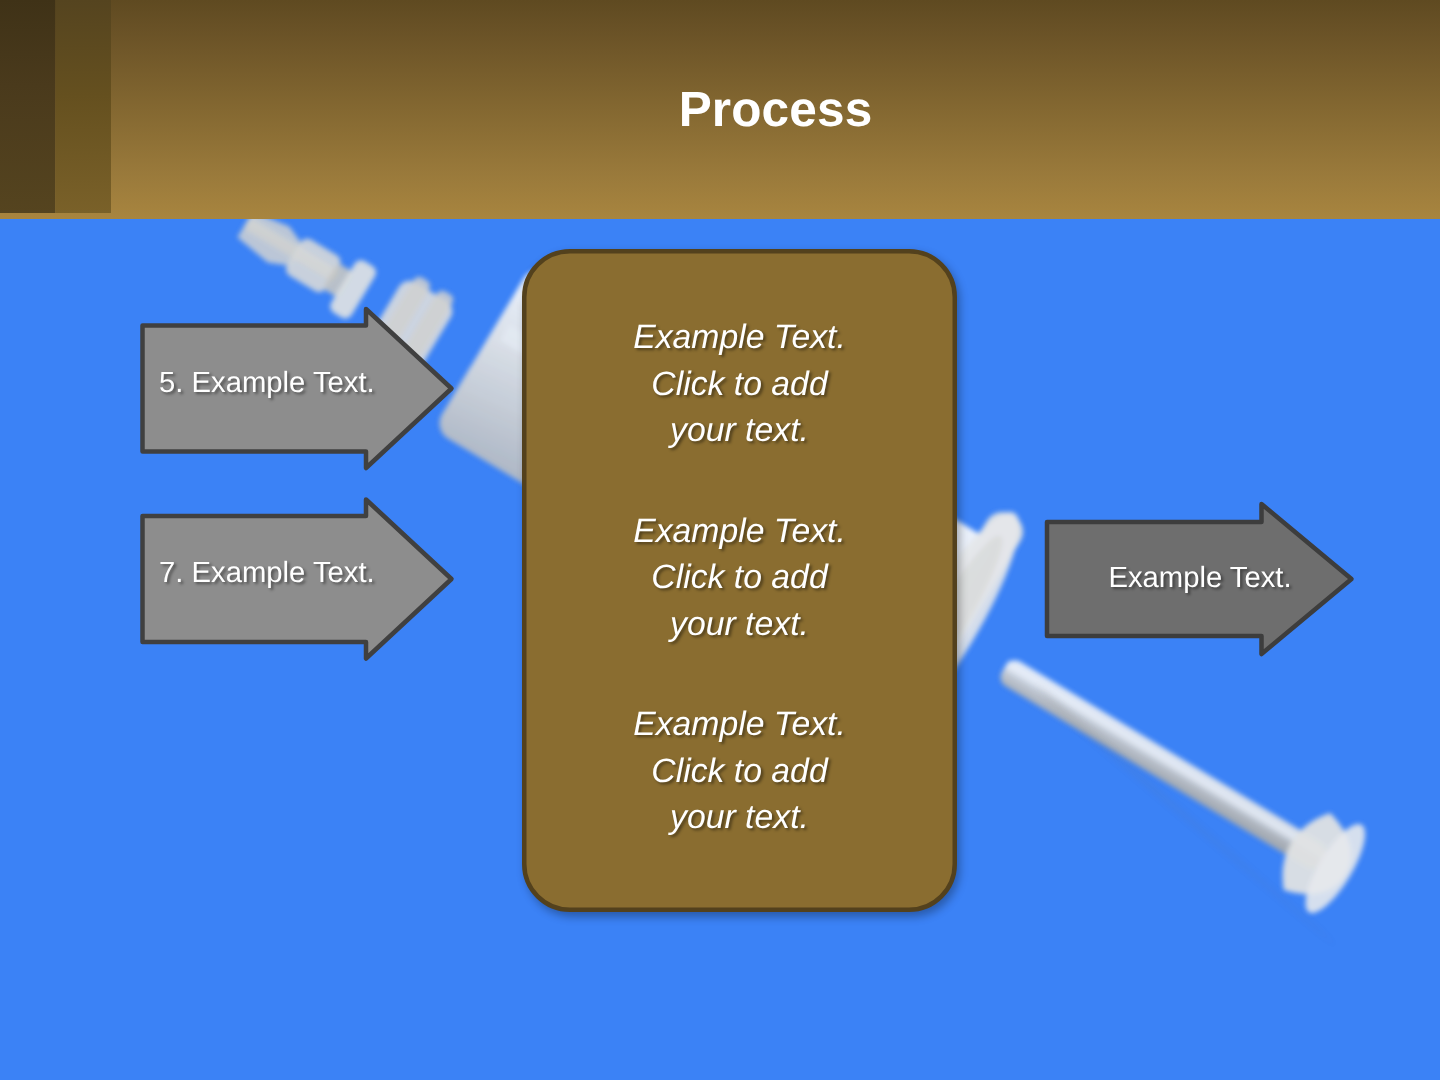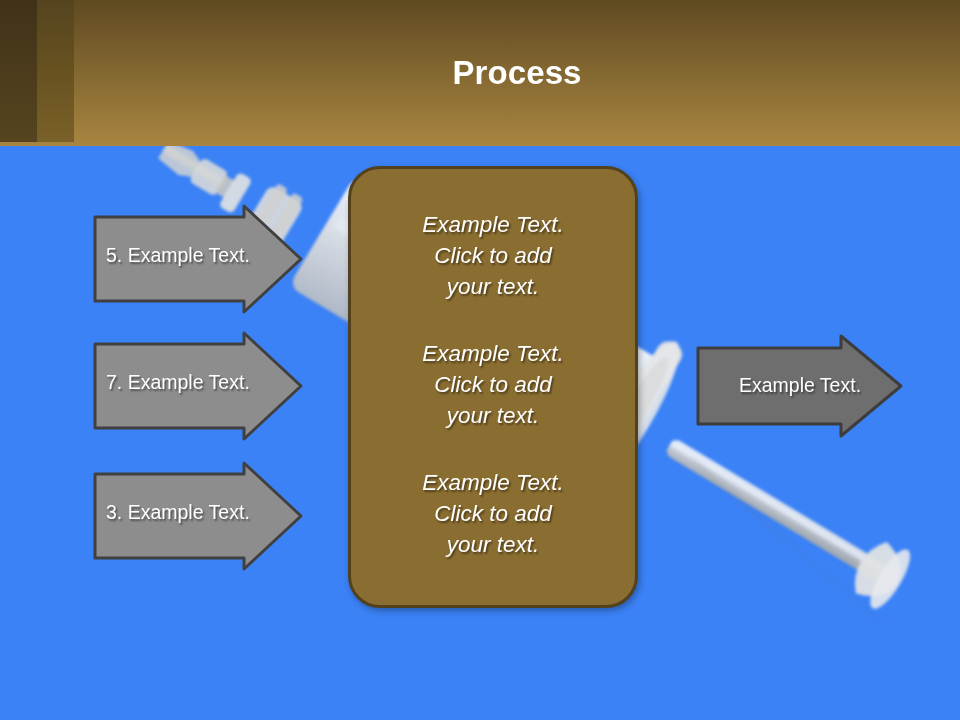--- a/index.html
+++ b/index.html
@@ -234,26 +234,20 @@
     <div class="arrow-label arrow-1-label">5. Example Text.</div>
   </div>
 
   <div class="arrow" id="arrow-2">
     <svg width="216" height="118" viewBox="0 0 216 118">
       <path d="M3 17 H152 V6 L209 59 L152 112 V101 H3 Z" fill="#8d8d8d" stroke="#404040" stroke-width="3" stroke-linejoin="round"></path>
     </svg>
     <div class="arrow-label arrow-2-label">7. Example Text.</div>
   </div>
 
-  <div class="arrow" id="arrow-3">
-    <svg width="216" height="118" viewBox="0 0 216 118">
-      <path d="M3 17 H152 V6 L209 59 L152 112 V101 H3 Z" fill="#8d8d8d" stroke="#404040" stroke-width="3" stroke-linejoin="round"></path>
-    </svg>
-    <div class="arrow-label arrow-3-label">3. Example Text.</div>
-  </div>
 
   <div class="arrow" id="arrow-out">
     <svg width="212" height="112" viewBox="0 0 212 112">
       <path d="M3 18 H146 V6 L206 56 L146 106 V94 H3 Z" fill="#6e6e6e" stroke="#3d3d3d" stroke-width="3" stroke-linejoin="round"></path>
     </svg>
     <div class="arrow-label arrow-out-label">Example Text.</div>
   </div>
 
 </div>
 

